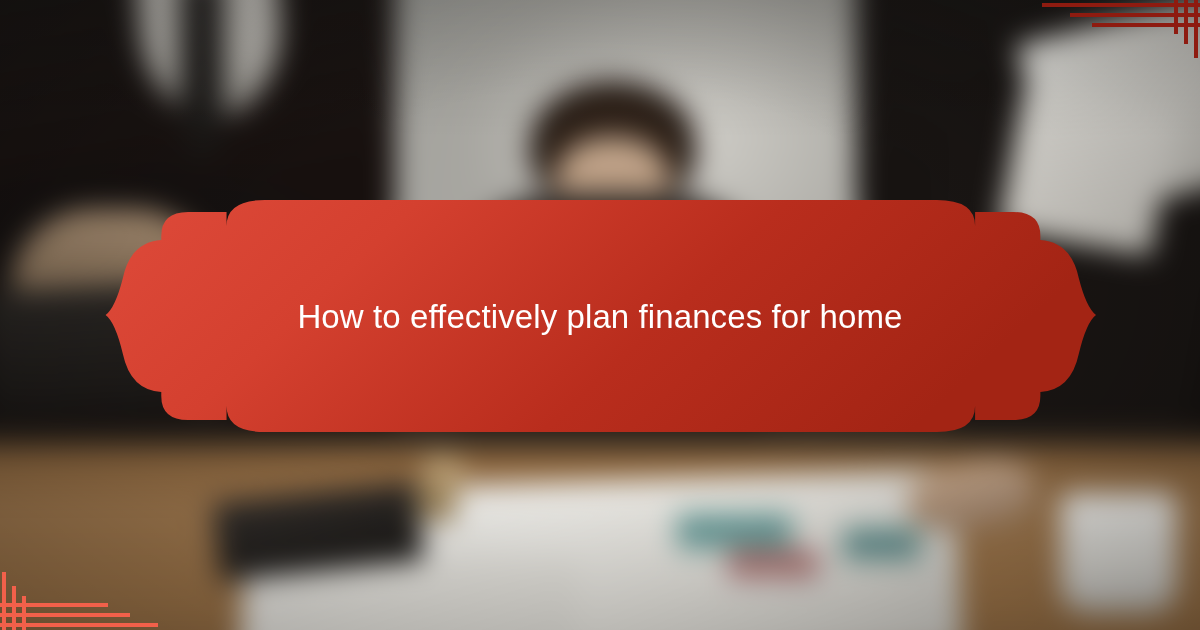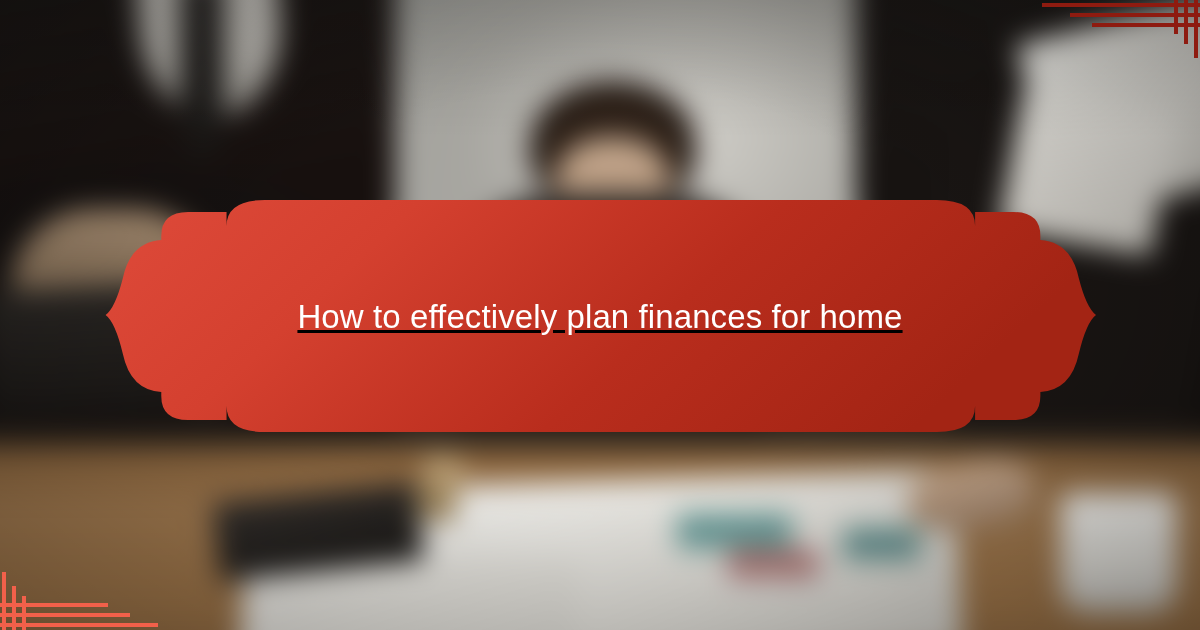--- a/index.html
+++ b/index.html
@@ -198,21 +198,20 @@
     width:992px; height:240px;
   }
   #badge-svg { display:block; width:100%; height:100%; }
   #badge-text {
     position:absolute;
     left:0; top:0; width:100%; height:100%;
     display:flex; flex-direction:column;
     align-items:center; justify-content:center;
     padding:0 150px;
     text-align:center;
-    text-decoration:underline;
   }
   #badge-text .line {
     color:#ffffff;
     font-size:33px;
     line-height:51px;
     font-weight:400;
     letter-spacing:.1px;
     white-space:nowrap;
   }
 </style>

